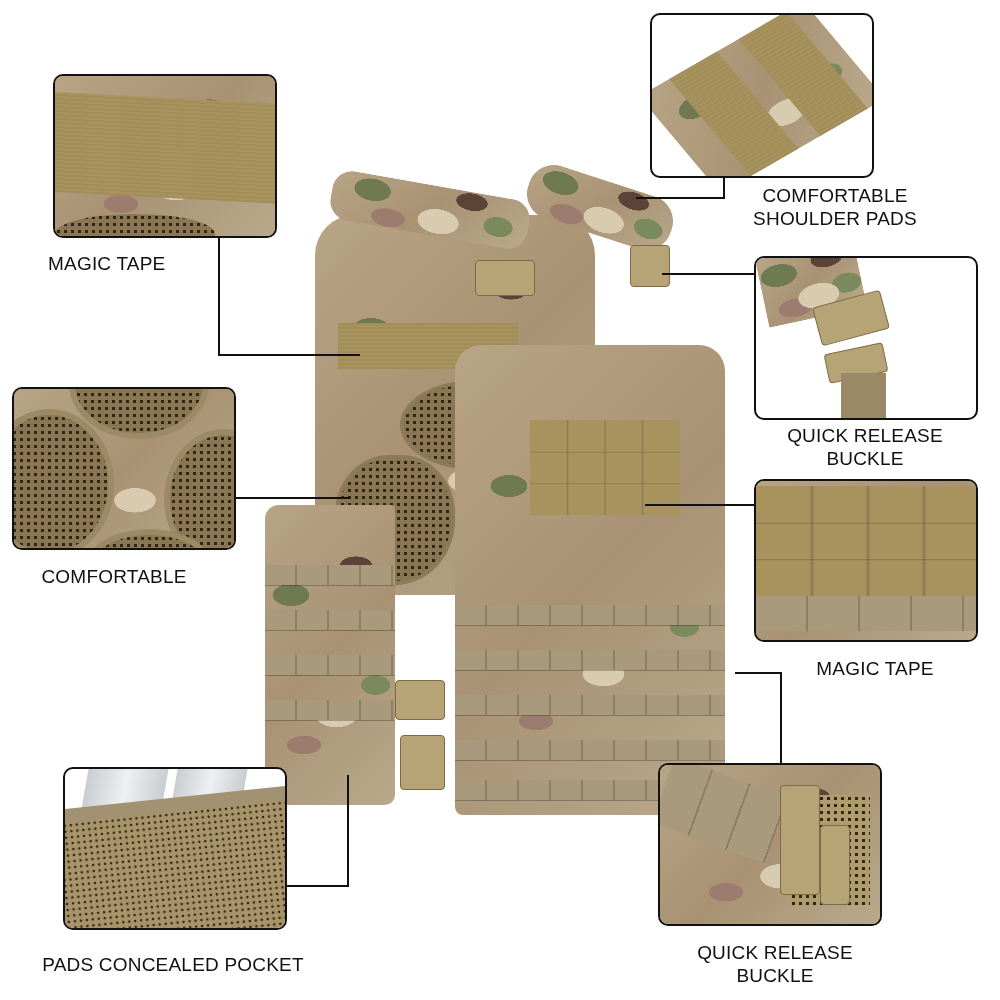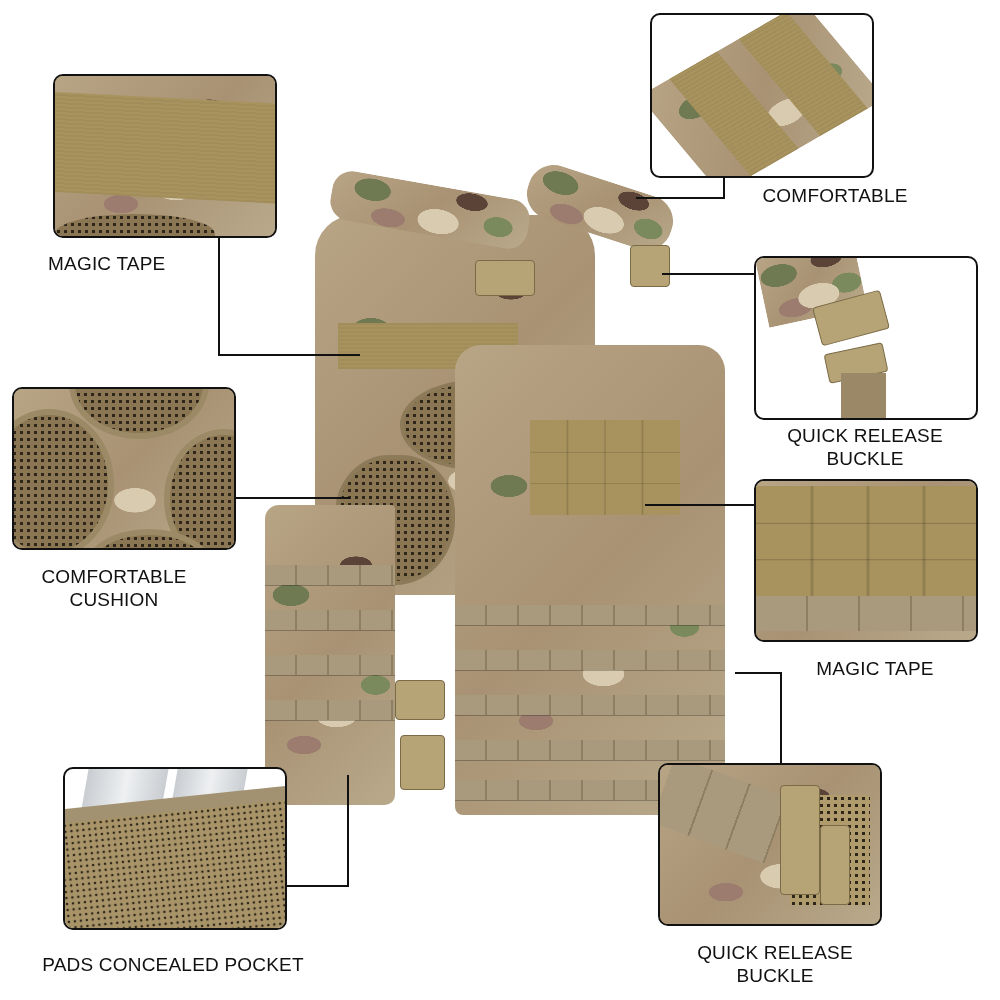--- a/index.html
+++ b/index.html
@@ -126,20 +126,21 @@
 
 <div class="inset" style="left:650px;top:13px;width:224px;height:165px;background:#fff;">
   <div style="position:absolute;left:15px;top:20px;width:190px;height:125px;transform:rotate(-30deg) skewX(10deg);overflow:hidden;">
     <div class="camo"></div>
     <div class="velcro" style="left:35px;top:0;width:55px;height:125px;"></div>
     <div class="velcro" style="left:115px;top:0;width:55px;height:125px;"></div>
   </div>
 </div>
 <div class="label" style="left:740px;top:184px;width:190px;">
   <div>COMFORTABLE</div>
+  <div>SHOULDER PADS</div>
 </div>
 
 <div class="inset" style="left:53px;top:74px;width:224px;height:164px;">
   <div class="camo"></div>
   <div class="velcro" style="left:-5px;top:22px;width:240px;height:100px;transform:rotate(3deg);"></div>
   <div class="mesh" style="left:0;top:138px;width:160px;height:40px;border-radius:50% 50% 0 0;"></div>
 </div>
 <div class="label" style="left:48px;top:252px;width:124px;text-align:left;">
   <div>MAGIC TAPE</div>
 </div>
@@ -159,21 +160,20 @@
 
 <div class="inset" style="left:12px;top:387px;width:224px;height:163px;">
   <div class="camo"></div>
   <div class="mesh" style="left:-30px;top:20px;width:130px;height:150px;border-radius:50%;border:6px solid #9c8a66;"></div>
   <div class="mesh" style="left:55px;top:-60px;width:140px;height:110px;border-radius:50%;border:6px solid #9c8a66;"></div>
   <div class="mesh" style="left:150px;top:40px;width:120px;height:140px;border-radius:50%;border:6px solid #9c8a66;"></div>
   <div class="mesh" style="left:70px;top:140px;width:130px;height:80px;border-radius:50%;border:6px solid #9c8a66;"></div>
 </div>
 <div class="label" style="left:14px;top:565px;width:200px;">
   <div>COMFORTABLE</div>
-  <div>CUSHION</div>
 </div>
 
 <div class="inset" style="left:754px;top:479px;width:224px;height:163px;">
   <div class="camo"></div>
   <div class="velcro" style="left:0;top:5px;width:224px;height:110px;background-image:linear-gradient(90deg,transparent 24%,rgba(0,0,0,.18) 25%,transparent 26%,transparent 49%,rgba(0,0,0,.18) 50%,transparent 51%,transparent 74%,rgba(0,0,0,.18) 75%,transparent 76%),linear-gradient(0deg,transparent 32%,rgba(0,0,0,.18) 33%,transparent 34%,transparent 65%,rgba(0,0,0,.18) 66%,transparent 67%);"></div>
   <div style="position:absolute;left:0;top:115px;width:224px;height:35px;background:repeating-linear-gradient(90deg,#a99a7e 0 50px,#8f7f62 50px 52px);"></div>
 </div>
 <div class="label" style="left:800px;top:657px;width:150px;">
   <div>MAGIC TAPE</div>
 </div>

